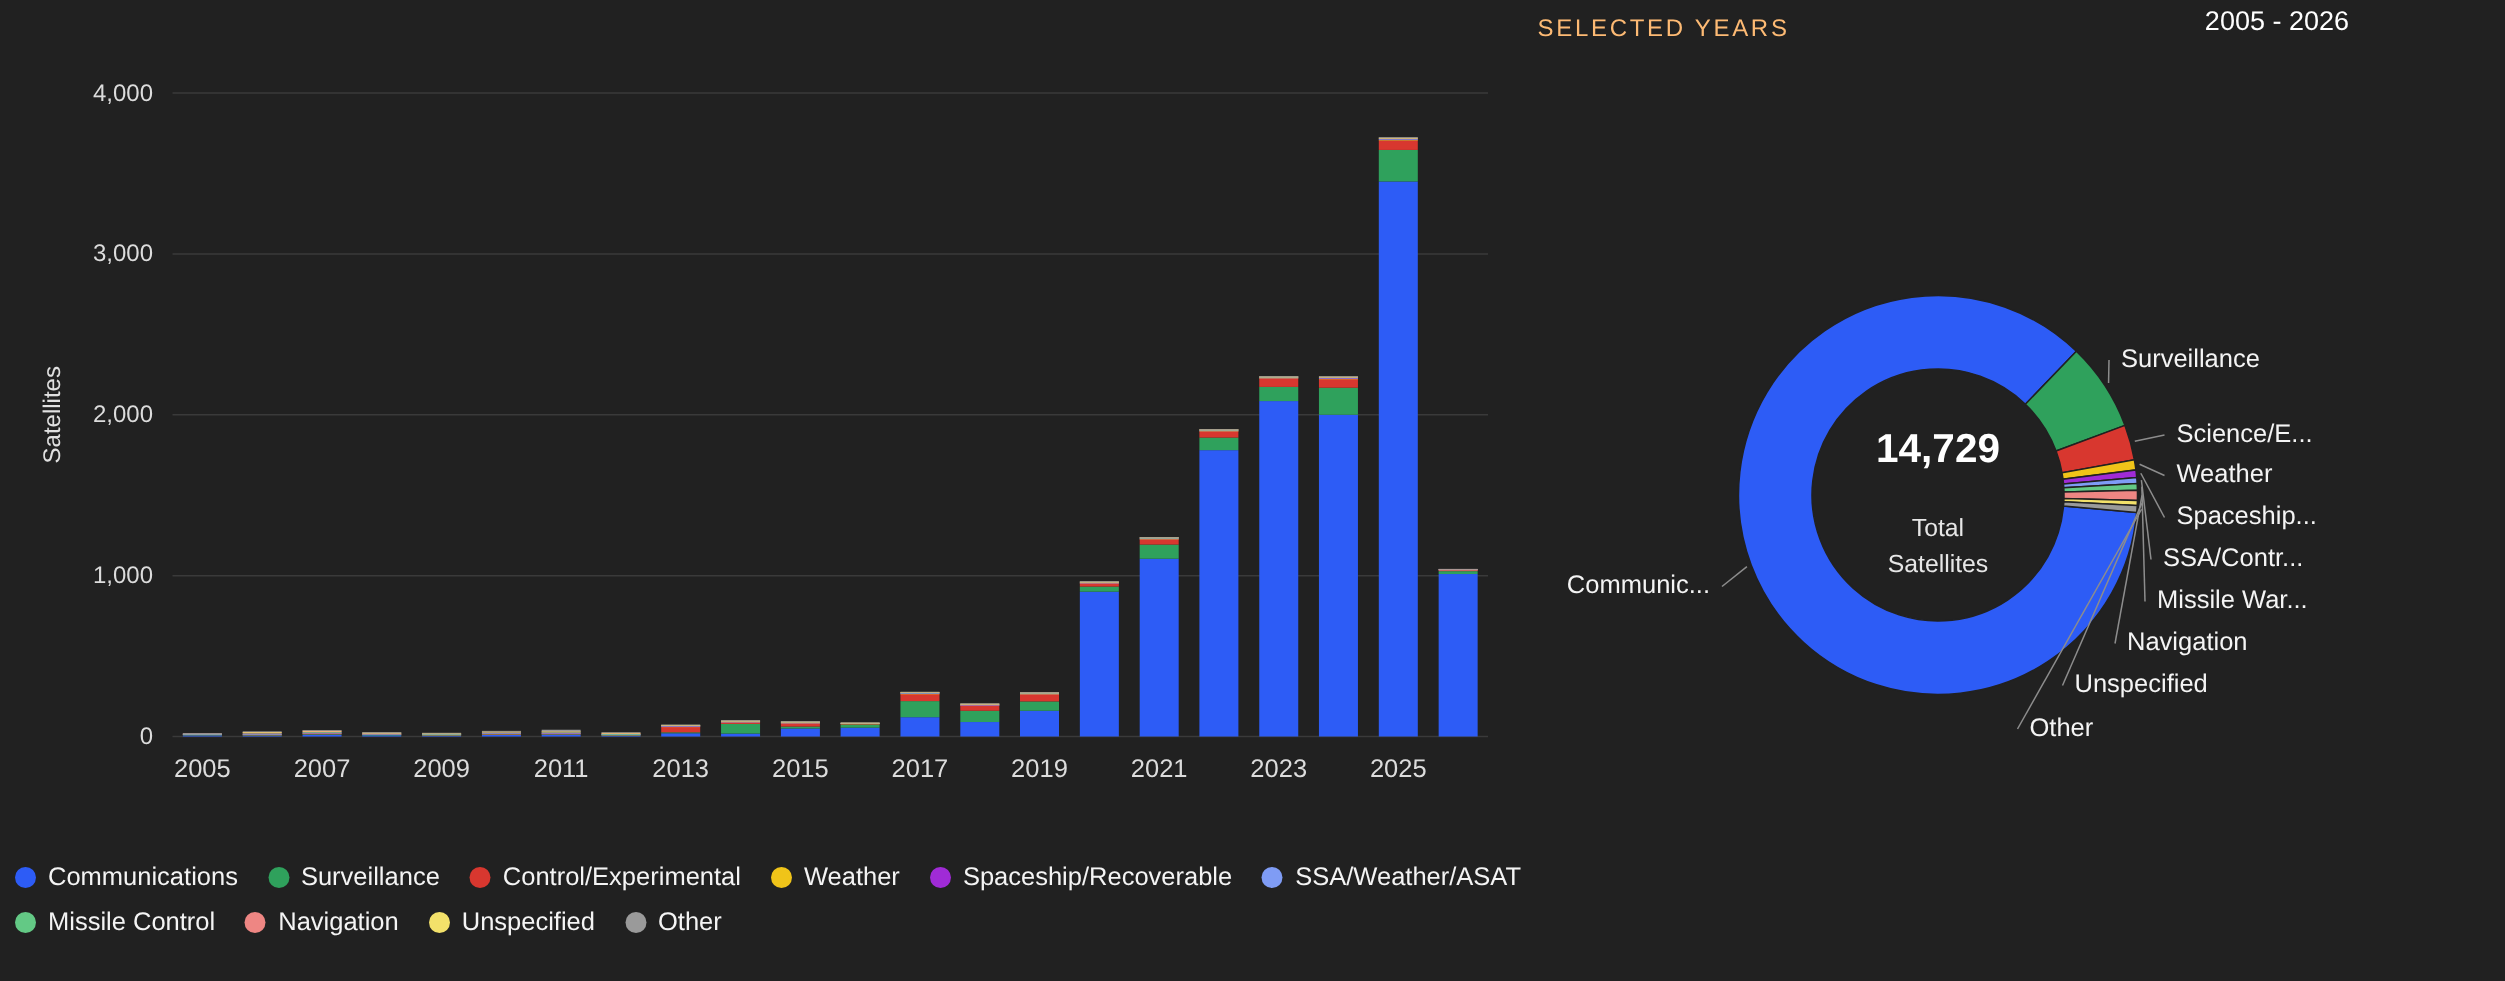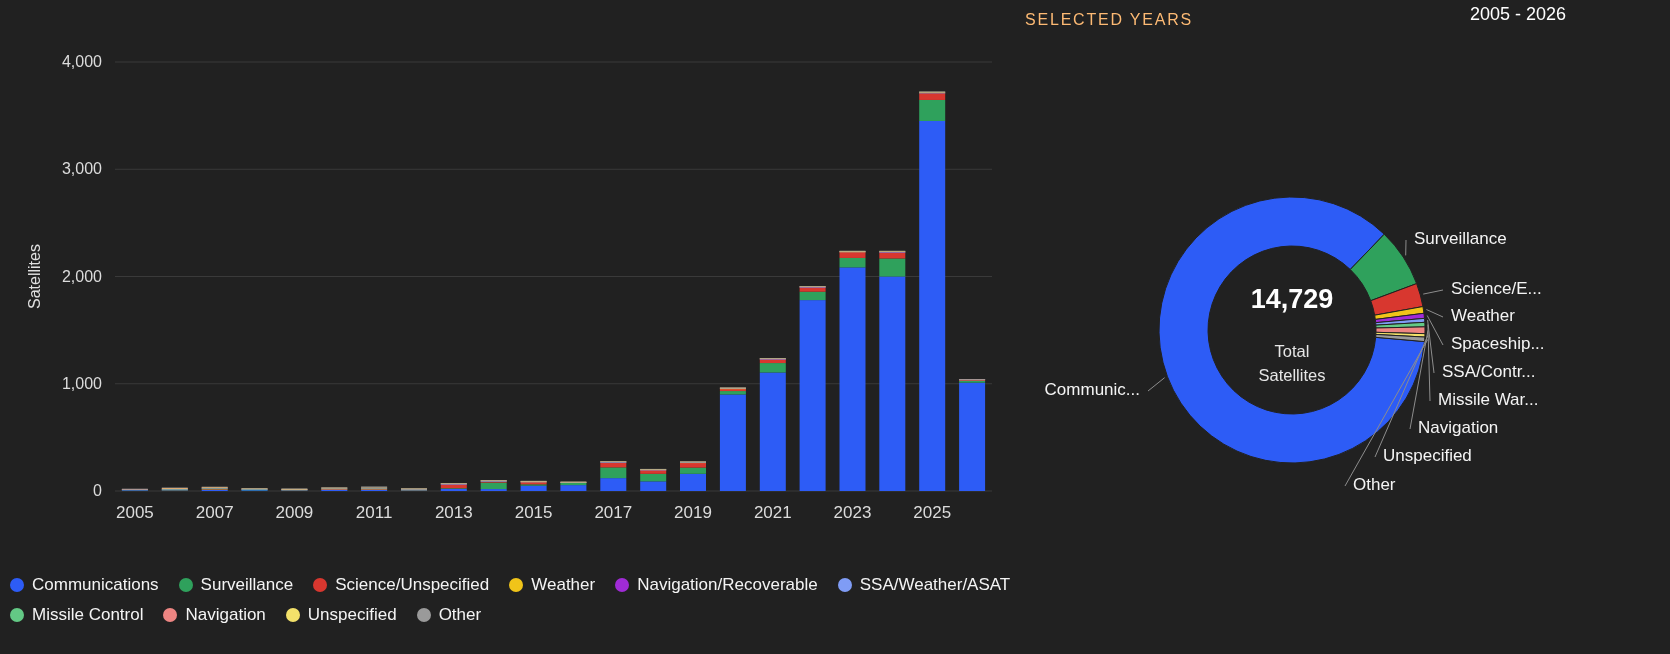--- a/index.html
+++ b/index.html
@@ -326,29 +326,29 @@
         <div class="legend-item">
           <span class="legend-dot" style="background: rgb(45, 92, 246);"></span>
           <span class="legend-label">Communications</span>
         </div>
         <div class="legend-item">
           <span class="legend-dot" style="background: rgb(47, 161, 92);"></span>
           <span class="legend-label">Surveillance</span>
         </div>
         <div class="legend-item">
           <span class="legend-dot" style="background: rgb(216, 55, 47);"></span>
-          <span class="legend-label">Science/Unspecified</span>
+          <span class="legend-label">Control/Experimental</span>
         </div>
         <div class="legend-item">
           <span class="legend-dot" style="background: rgb(240, 196, 25);"></span>
           <span class="legend-label">Weather</span>
         </div>
         <div class="legend-item">
           <span class="legend-dot" style="background: rgb(160, 43, 214);"></span>
-          <span class="legend-label">Navigation/Recoverable</span>
+          <span class="legend-label">Spaceship/Recoverable</span>
         </div>
         <div class="legend-item">
           <span class="legend-dot" style="background: rgb(127, 156, 245);"></span>
           <span class="legend-label">SSA/Weather/ASAT</span>
         </div>
       </div>
       <div class="legend-row">
         <div class="legend-item">
           <span class="legend-dot" style="background: rgb(99, 201, 133);"></span>
           <span class="legend-label">Missile Control</span>

